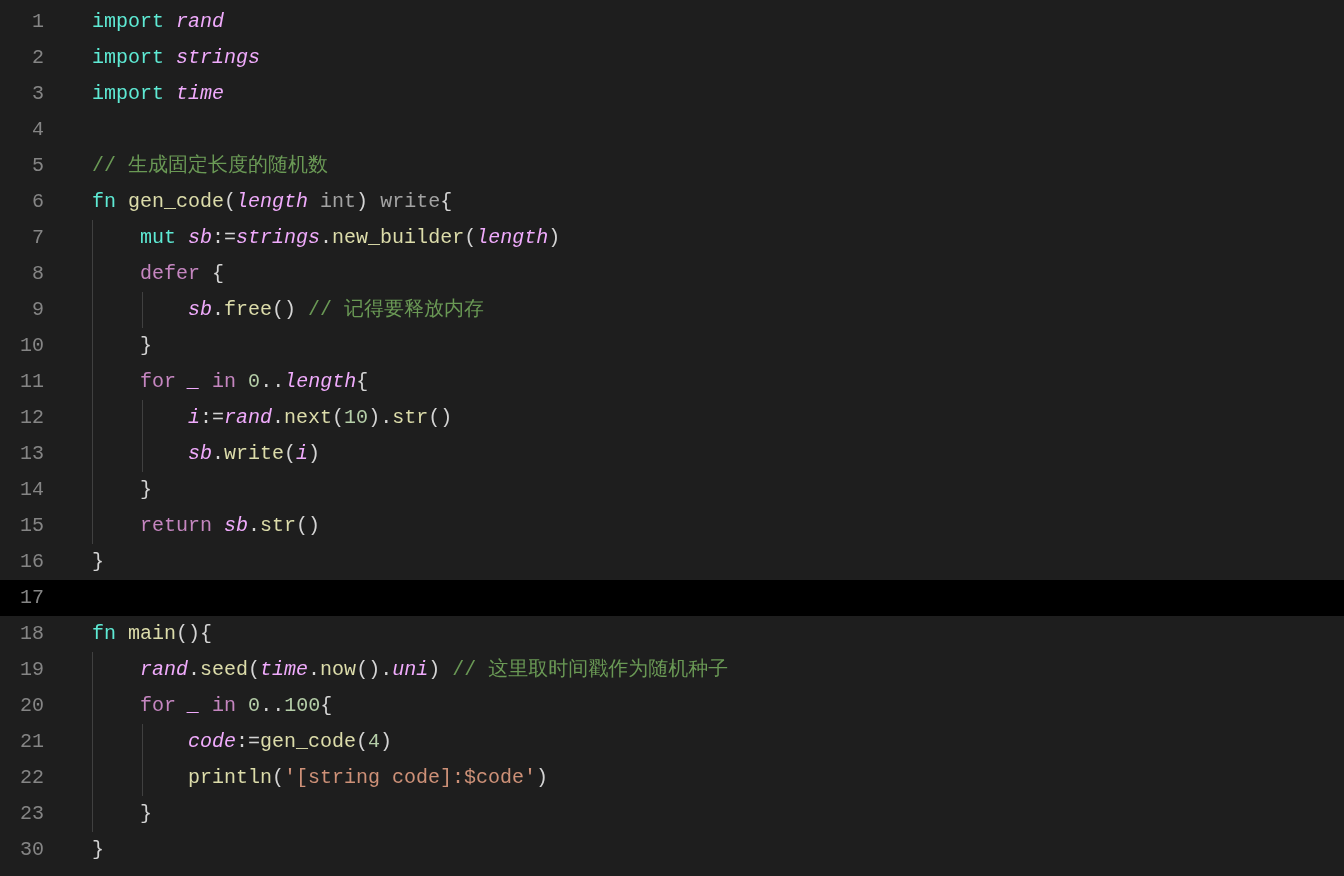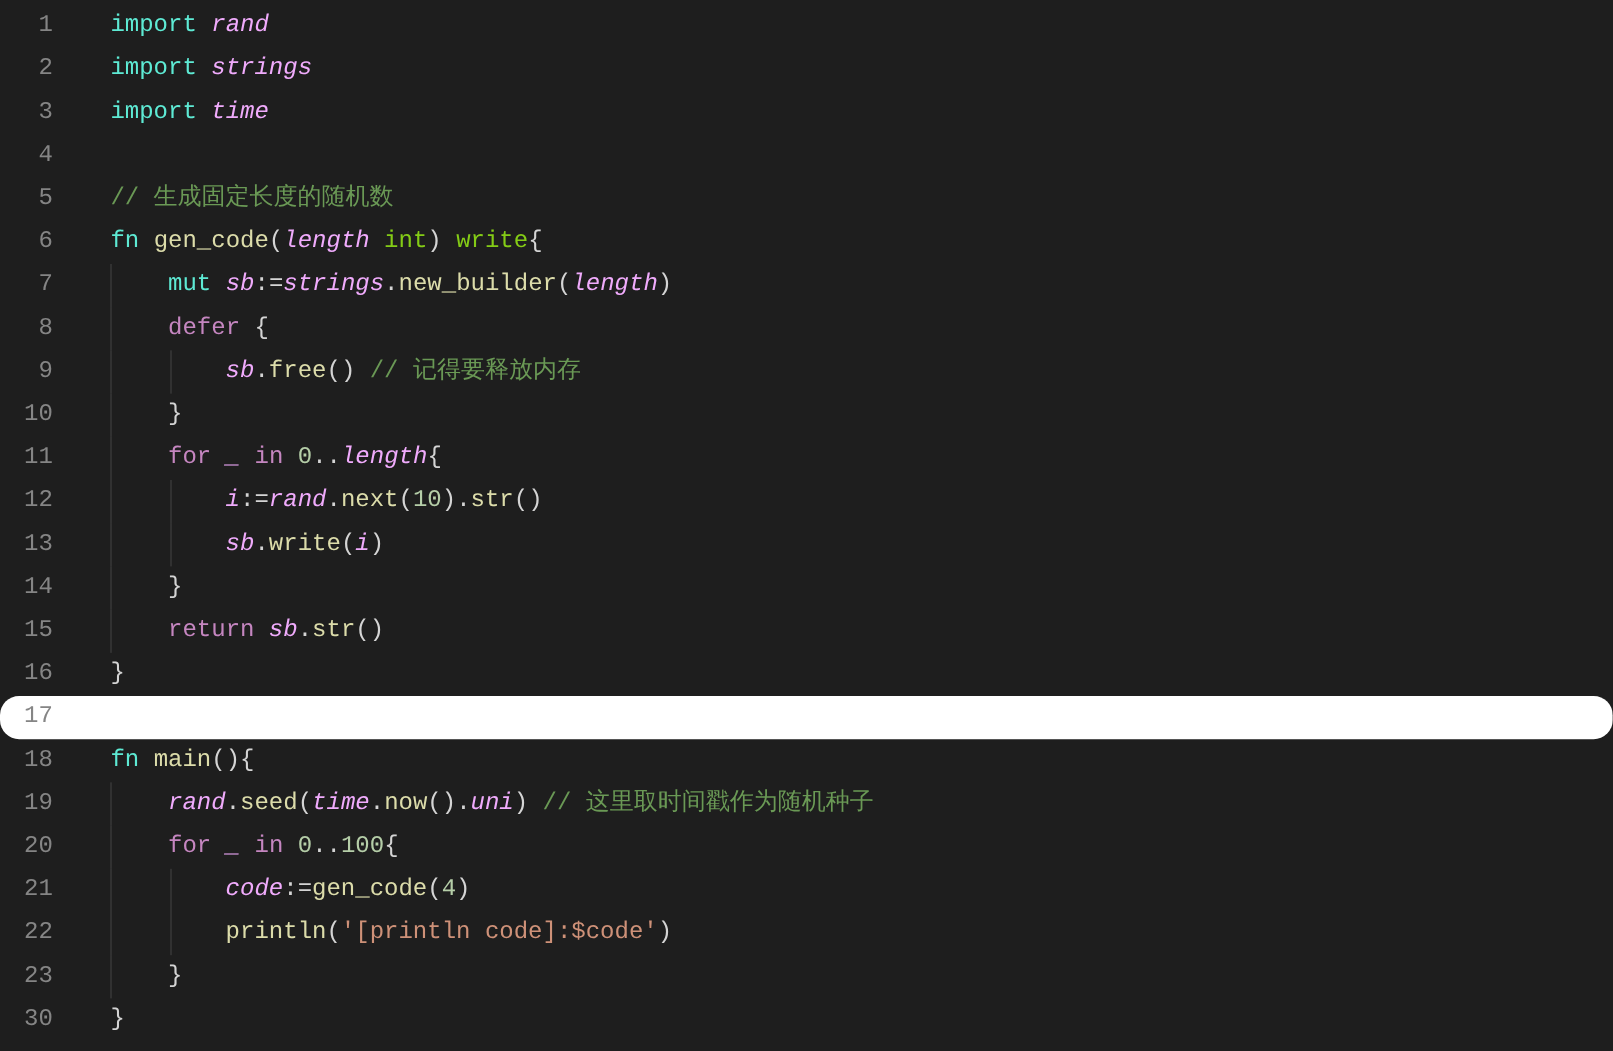--- a/index.html
+++ b/index.html
@@ -18,40 +18,39 @@
     display: flex;
     flex-direction: column;
     height: 100%;
     padding-top: 4px;
   }
   .line-row {
     display: flex;
     height: 36px;
   }
   .line-row.cursor-highlight {
-    background: #ffffff;
-    border-radius: 16px;
+    background: #000000;
   }
   .gutter {
     width: 64px;
     min-width: 64px;
     color: #858585;
     text-align: right;
     padding-right: 20px;
     user-select: none;
   }
   .code {
     white-space: pre;
     flex: 1;
     padding-left: 28px;
     position: relative;
   }
   .kw      { color: #5eead4; }
   .kw2     { color: #c586c0; }
-  .type    { color: #84cc16; }
+  .type    { color: #a3a3a3; }
   .fn      { color: #dcdcaa; }
   .ident   { color: #f0abfc; font-style: italic; }
   .num     { color: #b5cea8; }
   .str     { color: #ce9178; }
   .punct   { color: #d4d4d4; }
   .comment { color: #6a9955; }
   .guide {
     position: absolute;
     top: 0;
     bottom: 0;
@@ -142,21 +141,21 @@
     <div class="line-row">
       <div class="gutter">20</div>
       <div class="code"><div class="guide" style="left: 28px;"></div><span>    </span><span class="kw2">for</span><span class="punct"> </span><span class="ident">_</span><span class="punct"> </span><span class="kw2">in</span><span class="punct"> </span><span class="num">0</span><span class="punct">..</span><span class="num">100</span><span class="punct">{</span></div>
     </div>
     <div class="line-row">
       <div class="gutter">21</div>
       <div class="code"><div class="guide" style="left: 28px;"></div><div class="guide" style="left: 78px;"></div><span>        </span><span class="ident">code</span><span class="punct">:=</span><span class="fn">gen_code</span><span class="punct">(</span><span class="num">4</span><span class="punct">)</span></div>
     </div>
     <div class="line-row">
       <div class="gutter">22</div>
-      <div class="code"><div class="guide" style="left: 28px;"></div><div class="guide" style="left: 78px;"></div><span>        </span><span class="fn">println</span><span class="punct">(</span><span class="str">'[println code]:$code'</span><span class="punct">)</span></div>
+      <div class="code"><div class="guide" style="left: 28px;"></div><div class="guide" style="left: 78px;"></div><span>        </span><span class="fn">println</span><span class="punct">(</span><span class="str">'[string code]:$code'</span><span class="punct">)</span></div>
     </div>
     <div class="line-row">
       <div class="gutter">23</div>
       <div class="code"><div class="guide" style="left: 28px;"></div><span>    </span><span class="punct">}</span></div>
     </div>
     <div class="line-row">
       <div class="gutter">30</div>
       <div class="code"><span></span><span class="punct">}</span></div>
     </div>
   </div>

